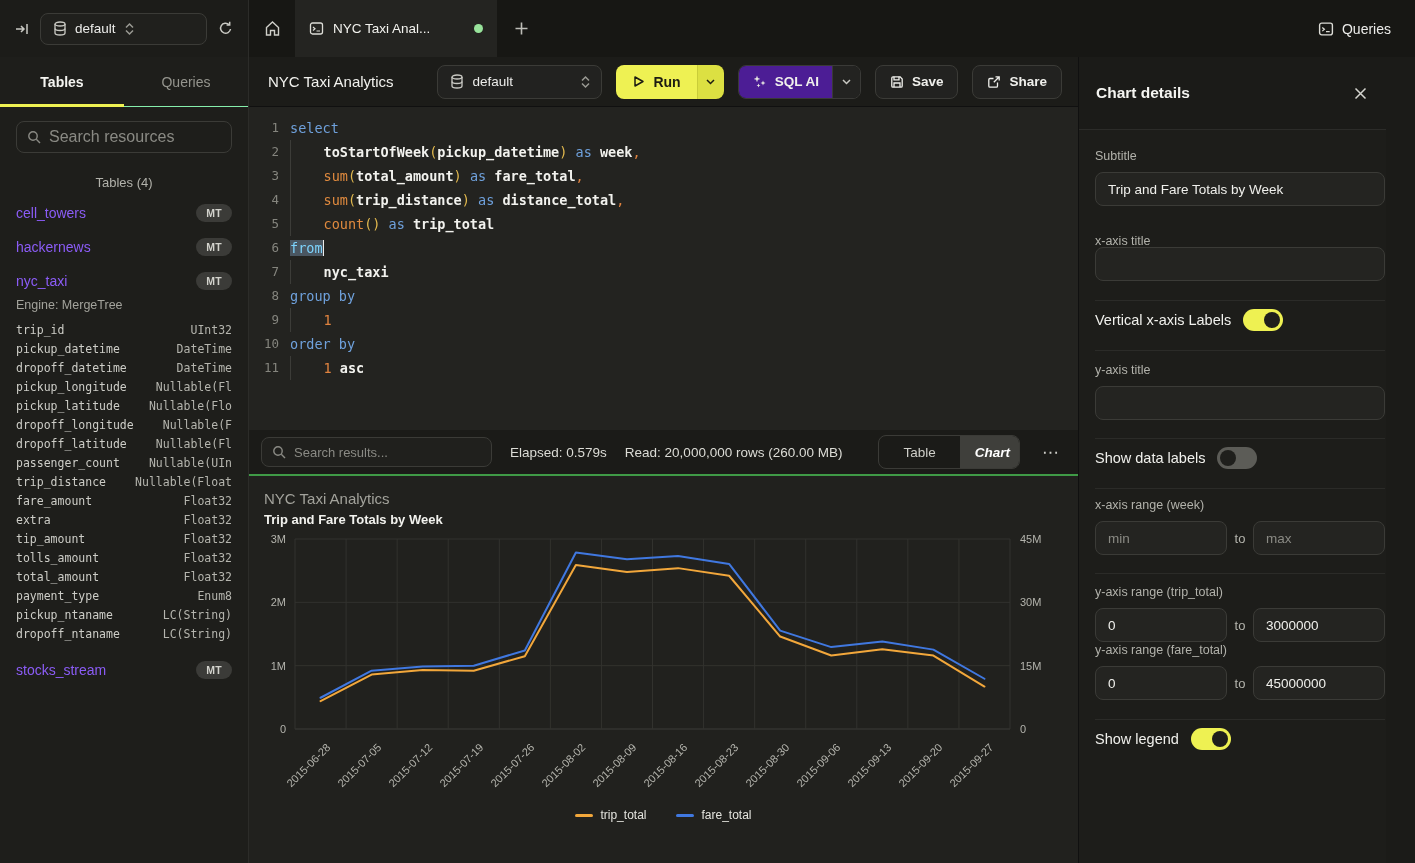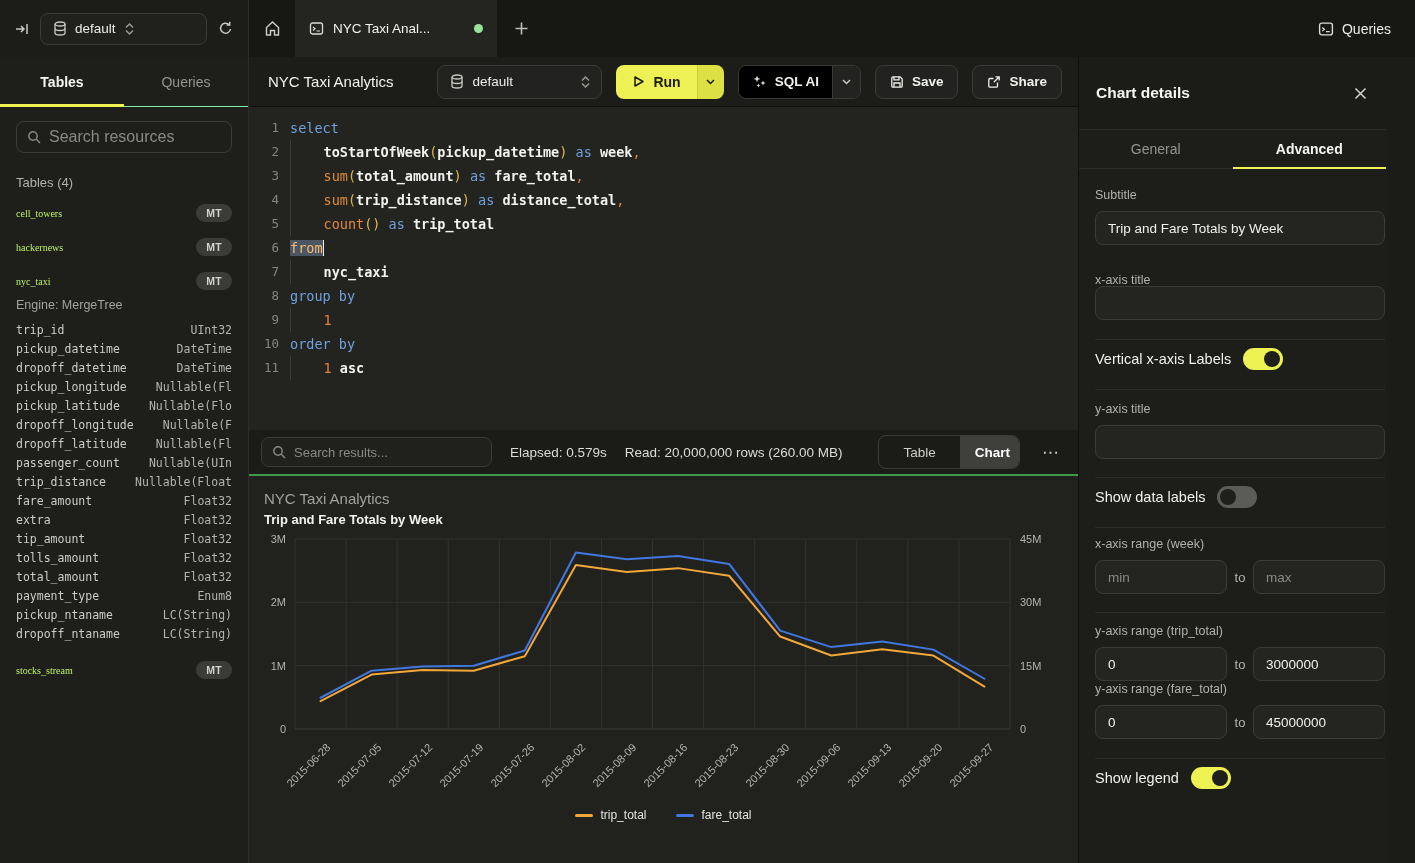--- a/index.html
+++ b/index.html
@@ -28,67 +28,67 @@
   .sidebar { position:absolute; left:0; top:57px; width:249px; height:806px; background:#1e1e1b; border-right:1px solid #2c2c29; }
   .side-tabs { display:flex; height:50px; border-bottom:1px solid #86efac; }
   .side-tab { flex:1; display:flex; align-items:center; justify-content:center; font-size:14px; color:#95958e; cursor:pointer; position:relative; }
   .side-tab.active { color:#f5f5f1; font-weight:700; }
   .side-tab.active::after { content:""; position:absolute; left:0; right:0; bottom:-1px; height:3px; background:#eef152; }
   .btn-newtable { display:flex; align-items:center; justify-content:center; gap:8px; margin:15px 16px 0 16px; width:217px; height:34px;
      background:#eef152; color:#1c1c12; font-weight:700; font-size:13.5px; border:none; border-radius:8px; cursor:pointer; }
   .side-search { display:flex; align-items:center; gap:8px; margin:14px 16px 0 16px; height:32px; border:1px solid #3b3b37; border-radius:8px; padding:0 10px; color:#8a8a84; }
   .side-search input { background:none; border:none; outline:none; color:#ececea; font-size:16px; width:100%; font-family:inherit; }
   .side-search input::placeholder { color:#8a8a84; }
-  .side-section { margin:22px 16px 6px 16px; font-size:13px; color:#b2b2ab; }
+  .side-section { margin:22px 16px 6px 16px; font-size:13px; color:#b2b2ab;text-align:center; }
   .tbl-row { display:flex; align-items:center; justify-content:space-between; padding:8px 16px; cursor:pointer; }
-  .tbl-row .nm { font-size:10px; color:#bef264; font-weight:500;font-family:Liberation Serif, serif; }
+  .tbl-row .nm { font-size:14px; color:#8b5cf6; font-weight:500; }
   .badge { background:#3b3b38; color:#d2d2cc; font-size:10.5px; font-weight:700; border-radius:10px; padding:3px 10px; letter-spacing:.3px; }
   .engine-line { padding:0 16px 8px 16px; font-size:12.5px; color:#a3a39c; }
   .col-row { display:flex; justify-content:space-between; padding:2.5px 16px; font-family:"DejaVu Sans Mono", monospace; font-size:11.5px; cursor:default; }
   .col-row .cn { color:#cdcdc7; } .col-row .ct { color:#b5b5ae; }
   .col-gap { height:10px; }
 
   
   .main { position:absolute; left:249px; top:57px; width:829px; height:806px; display:flex; flex-direction:column; }
   .main-header { height:50px; background:#1c1c19; border-bottom:1px solid #101010; display:flex; align-items:center; padding:0 16px 0 19px; gap:14px; }
   .main-title { font-size:15px; color:#f2f2ee; flex:1; }
   .main-header .select { height:34px; width:165px; background:#222220; }
   .main-header .select .lbl { flex:1; }
   .btn { display:flex; align-items:center; gap:8px; height:34px; padding:0 14px; border:1px solid #3b3b37; border-radius:8px; background:#222220; color:#f0f0ec; font-size:13.5px; font-weight:600; cursor:pointer; font-family:inherit; }
   .run-split { display:flex; height:34px; border-radius:8px; overflow:hidden; cursor:pointer; }
   .run-main { display:flex; align-items:center; gap:8px; padding:0 16px; background:#eef153; color:#1c1c12; font-weight:700; font-size:14px; }
   .run-caret { width:27px; display:flex; align-items:center; justify-content:center; background:#dce042; color:#1c1c12; border-left:1px solid #c9cd39; }
   .ai-split { display:flex; height:34px; border-radius:8px; overflow:hidden; border:1px solid #3a3a37; cursor:pointer; }
-  .ai-main { display:flex; align-items:center; gap:8px; padding:0 13px; background:#000000; color:#f0f0ec; font-weight:600; font-size:13.5px; }
+  .ai-main { display:flex; align-items:center; gap:8px; padding:0 13px; background:#4c1d95; color:#f0f0ec; font-weight:600; font-size:13.5px; }
   .ai-caret { width:28px; display:flex; align-items:center; justify-content:center; background:#232321; color:#c9c9c3; border-left:1px solid #3a3a37; }
 
   
   .editor { height:323px; background:#232320; padding-top:9px; overflow:hidden; font-family:"DejaVu Sans Mono", monospace; }
   .code-line { display:flex; height:24px; line-height:24px; font-size:13.5px; white-space:pre; }
   .gutter { width:30px; text-align:right; color:#85857e; font-size:12.5px; flex:none; }
   .code { padding-left:11px; }
   .tok-kw { color:#6fa1dc; }
   .tok-fn { color:#e08a3e; }
   .tok-par { color:#e2b94e; }
   .tok-id { color:#f2f2ee; font-weight:700; }
   .tok-pun, .tok-num { color:#e0833f; }
   .tok-ind { display:inline-block; border-left:1px solid #3c3c38; }
-  .tok-sel { color:#fdba74; background:#4a5661; }
+  .tok-sel { color:#7dd3fc; background:#4a5661; }
   .cursor { display:inline-block; width:1.5px; height:16px; background:#ececea; vertical-align:-3px; }
 
   
   .results-bar { height:46px; background:#1b1b18; border-bottom:2px solid #3f9a46; display:flex; align-items:center; gap:18px; padding:0 14px 0 12px; }
   .res-search { display:flex; align-items:center; gap:8px; width:240px; height:30px; border:1px solid #3b3b37; border-radius:8px; padding:0 10px; color:#8a8a84; background:#20201d; }
   .res-search input { background:none; border:none; outline:none; color:#ececea; font-size:13px; width:100%; font-family:inherit; }
   .res-search input::placeholder { color:#8a8a84; }
   .res-stat { font-size:13.5px; color:#dcdcd6; white-space:nowrap; }
   .res-spacer { flex:1; }
   .seg { display:flex; height:34px; border:1px solid #3b3b37; border-radius:8px; overflow:hidden; }
   .seg-item { display:flex; align-items:center; justify-content:center; padding:0 15px; font-size:13.5px; color:#cfcfc9; cursor:pointer;margin-left:9px; }
-  .seg-item.active { background:#3f3f3b; color:#ffffff; font-weight:700; }
+  .seg-item.active { background:#3f3f3b; color:#ffffff; font-weight:700;font-style:italic; }
   .res-menu { color:#cfcfc9; font-size:17px; letter-spacing:1px; cursor:pointer; padding:0 4px; }
 
   
   .chart-panel { flex:1; position:relative; background:#21211e; }
   .chart-title { position:absolute; left:15px; top:14px; font-size:15px; color:#a2a29b; }
   .chart-subtitle { position:absolute; left:15px; top:36px; font-size:13px; font-weight:700; color:#f2f2ee; }
   .chart-svg { position:absolute; left:0; top:58px; }
   .xlabel { position:absolute; white-space:nowrap; font-size:11px; color:#b4b4ad; transform:rotate(-45deg) translateX(-100%); transform-origin:0 0; }
   .legend { position:absolute; left:0; top:332px; width:829px; display:flex; justify-content:center; gap:30px; }
   .legend-item { display:flex; align-items:center; gap:7px; font-size:12px; color:#e4e4de; cursor:pointer; }
@@ -463,24 +463,20 @@
 
   <aside class="rightpanel">
     <div class="rp-header">
       <span class="rp-title">Chart details</span>
       <span class="rp-close">
         <svg width="15" height="15" viewBox="0 0 15 15" stroke="currentColor" stroke-width="1.5">
             <path d="M2.5 2.5l10 10M12.5 2.5l-10 10"></path>
           </svg>
       </span>
     </div>
-    <div class="rp-tabs">
-      <div class="rp-tab">General</div>
-      <div class="rp-tab active">Advanced</div>
-    </div>
     <div class="rp-body">
 
       <div class="fld-label" style="top:19px">Subtitle</div>
       <input class="fld-input" style="top: 42px;" value="Trip and Fare Totals by Week">
 
       <div class="fld-label" style="top:104px">x-axis title</div>
       <input class="fld-input" style="top: 117px;" value="">
 
       <div class="divider" style="top:170px"></div>
 

